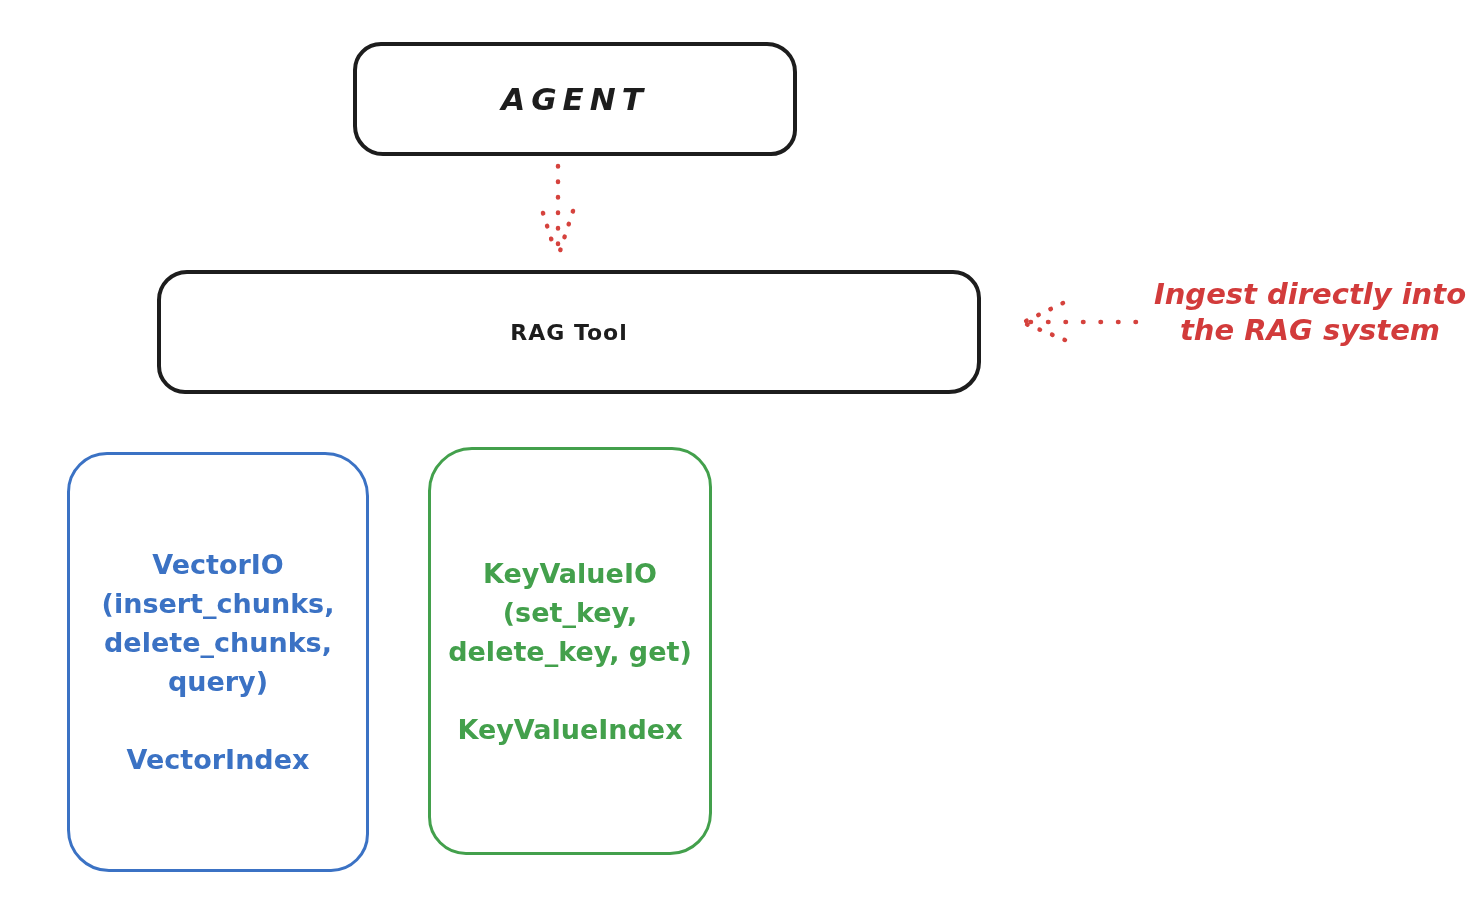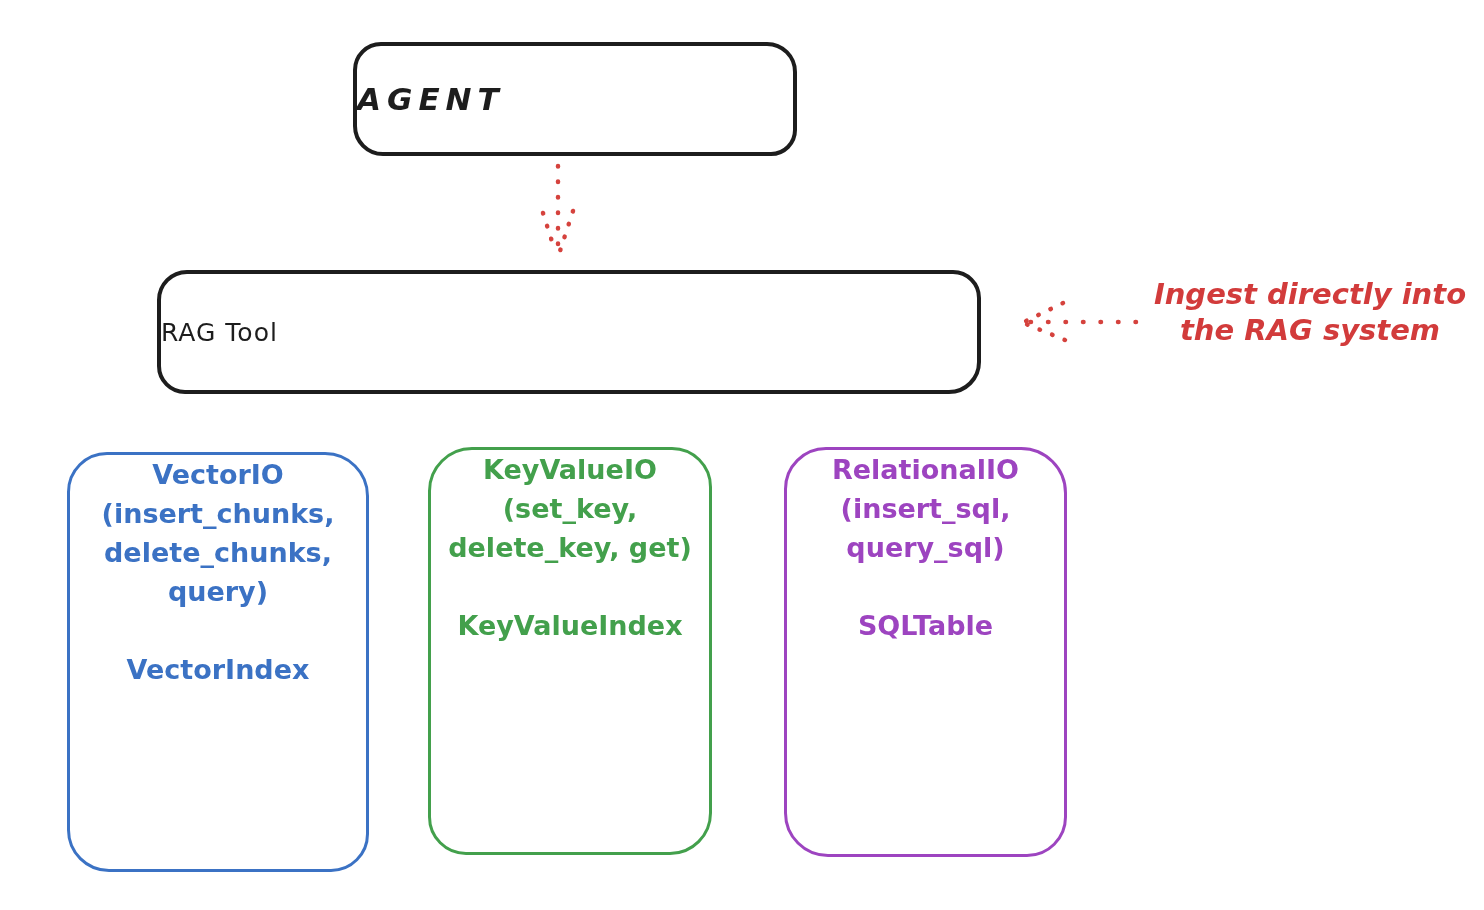--- a/index.html
+++ b/index.html
@@ -14,20 +14,21 @@
     background: #ffffff;
     overflow: hidden;
     font-family: "DejaVu Sans", "Liberation Sans", sans-serif;
   }
   .node {
     position: absolute;
     box-sizing: border-box;
     background: #ffffff;
     display: flex;
     align-items: center;
+    justify-content: center;
     text-align: center;
   }
   .node-black {
     border: 4px solid #1d1d1d;
     color: #1d1d1d;
   }
   .agent-box {
     left: 353px; top: 42px;
     width: 444px; height: 114px;
     border-radius: 28px 30px 26px 30px;
@@ -37,22 +38,22 @@
     font-weight: bold;
     font-style: italic;
     letter-spacing: 6px;
   }
   .rag-box {
     left: 157px; top: 270px;
     width: 824px; height: 124px;
     border-radius: 30px 28px 32px 28px;
   }
   .rag-label {
-    font-size: 25px;
-    font-weight: normal;
+    font-size: 22px;
+    font-weight: bold;
     letter-spacing: 1px;
   }
   .backend-box {
     border-width: 3.5px;
     border-style: solid;
     flex-direction: column;
     font-weight: bold;
     font-size: 27px;
     line-height: 39px;
   }
@@ -134,20 +135,14 @@
   </div>
 
   <div class="node backend-box box-vector" style="border-color: rgb(59, 114, 196); color: rgb(59, 114, 196);">
     <div class="backend-title">VectorIO
 (insert_chunks,
 delete_chunks,
 query)</div>
     <div class="backend-index">VectorIndex</div>
   </div>
 
-  <div class="node backend-box box-relational" style="border-color: rgb(157, 68, 192); color: rgb(157, 68, 192);">
-    <div class="backend-title">RelationalIO
-(insert_sql,
-query_sql)</div>
-    <div class="backend-index">SQLTable</div>
-  </div>
 
 </div>
 
 </body></html>

